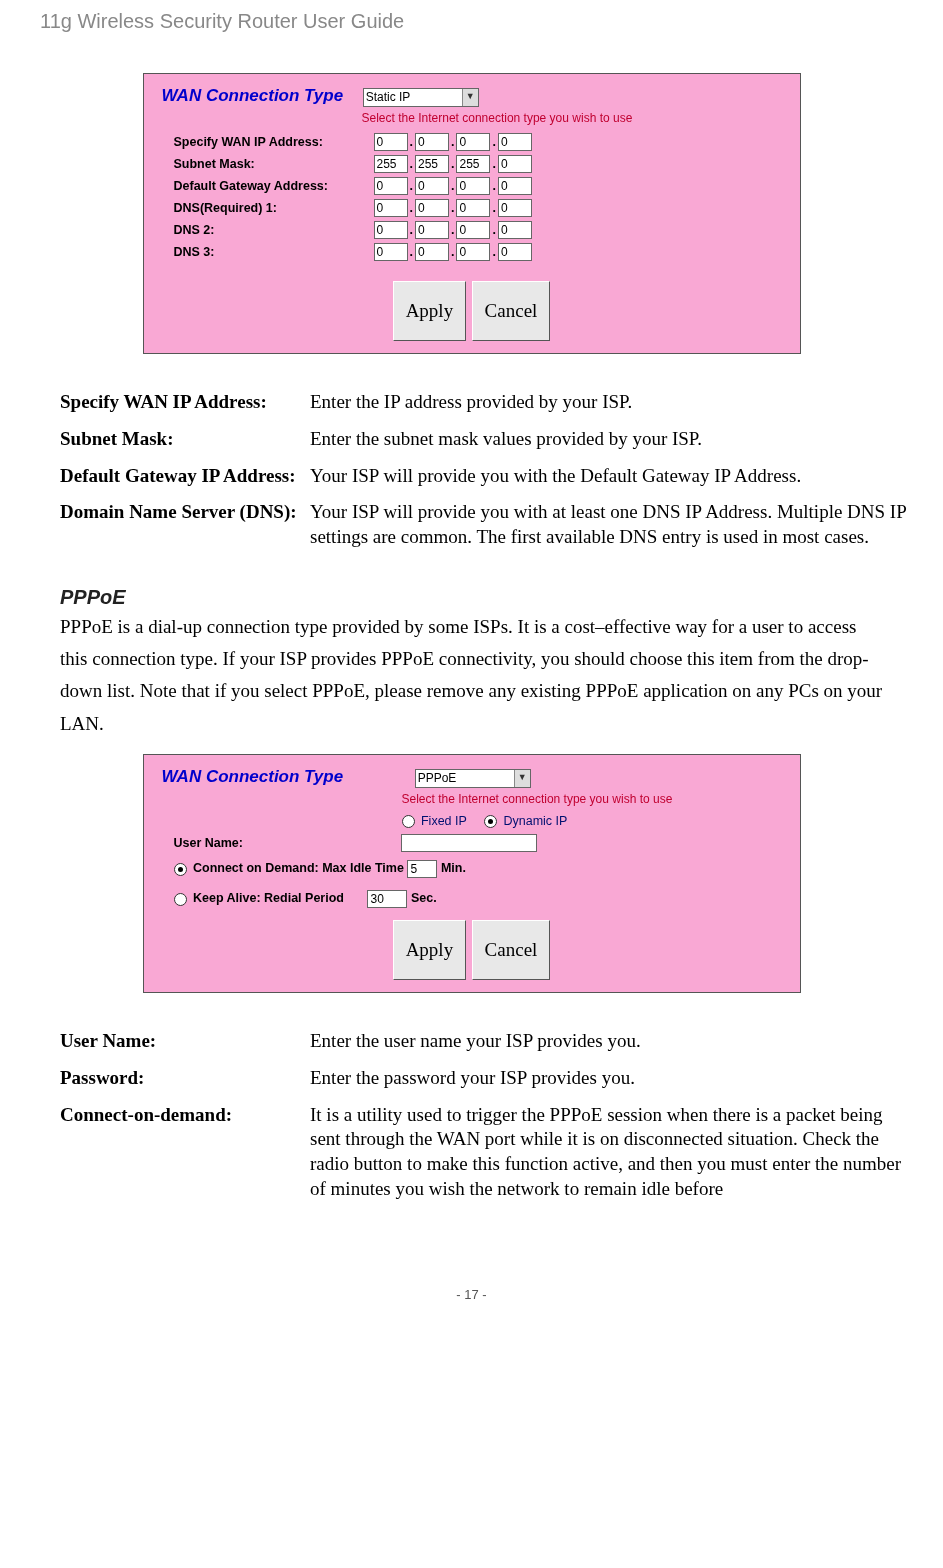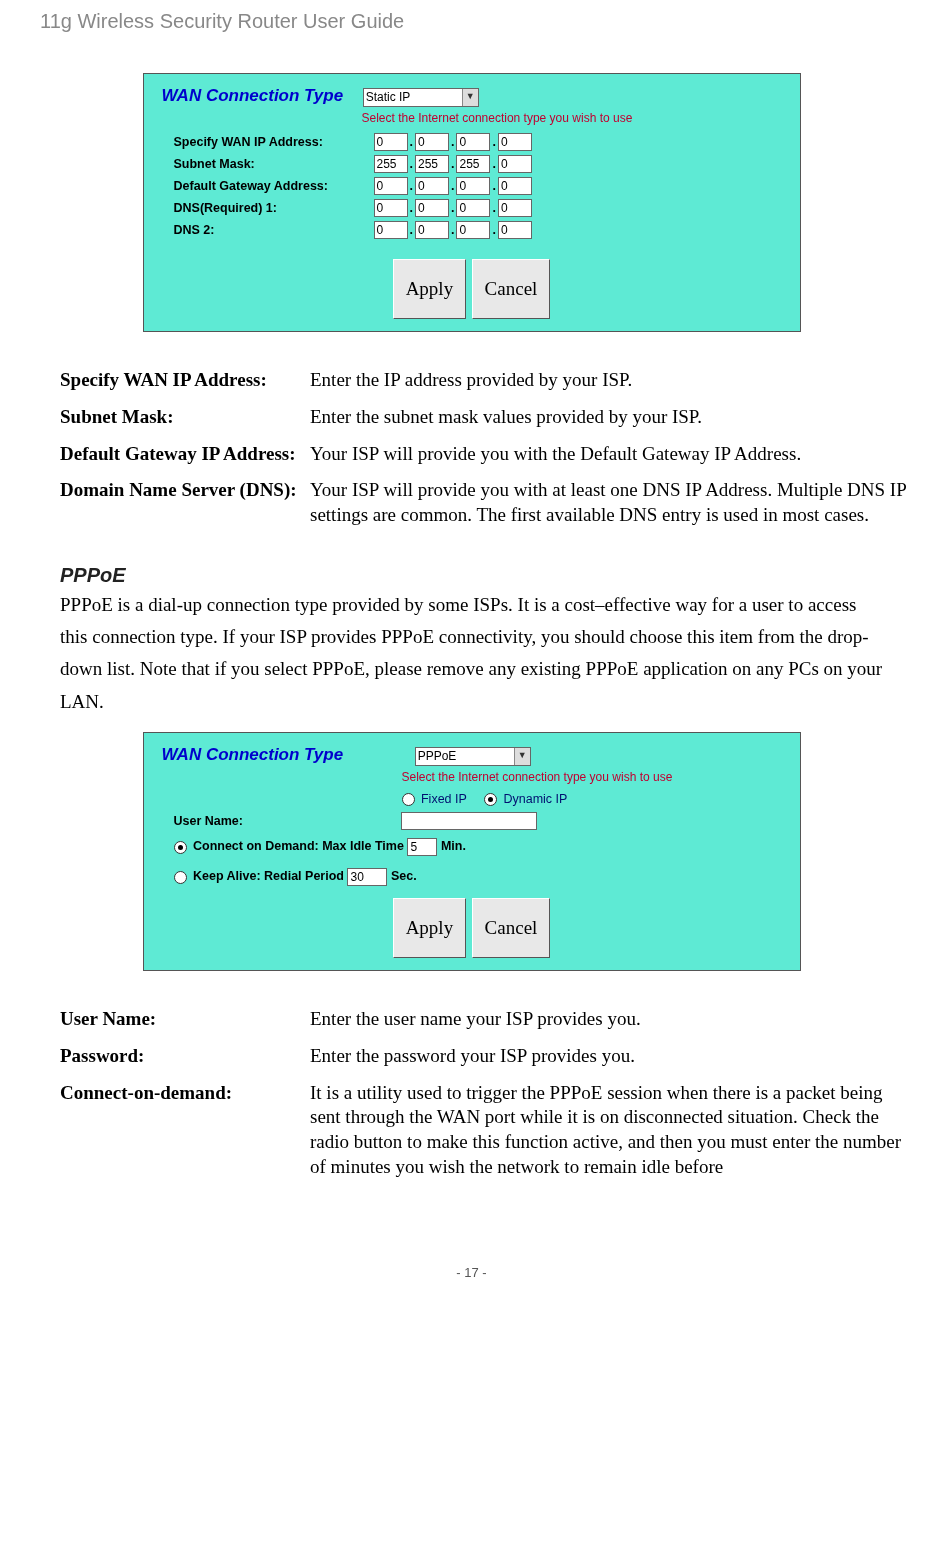--- a/index.html
+++ b/index.html
@@ -15,21 +15,21 @@
   }
   .header-line {
     color: #888;
     font-family: Arial, sans-serif;
     font-size: 20px;
     margin-bottom: 40px;
   }
   .router-panel {
     width: 620px;
     margin: 0 auto 30px auto;
-    background: #5eead4;
+    background: #f9a8d4;
     border: 1px solid #555;
     padding: 12px 18px 12px 18px;
     font-family: Verdana, Arial, sans-serif;
     font-size: 12.5px;
   }
   .router-panel.small {
     height: auto;
   }
   .wan-title {
     color: #0000cc;
@@ -193,20 +193,21 @@
       </span>
     </div>
     <div class="red-hint">Select the Internet connection type you wish to use</div>
 
     <div id="static-rows">
         <div class="form-row"><span class="lbl">Specify WAN IP Address:</span><span class="ip-box">0</span><span class="dot">.</span><span class="ip-box">0</span><span class="dot">.</span><span class="ip-box">0</span><span class="dot">.</span><span class="ip-box">0</span></div>
         <div class="form-row"><span class="lbl">Subnet Mask:</span><span class="ip-box">255</span><span class="dot">.</span><span class="ip-box">255</span><span class="dot">.</span><span class="ip-box">255</span><span class="dot">.</span><span class="ip-box">0</span></div>
         <div class="form-row"><span class="lbl">Default Gateway Address:</span><span class="ip-box">0</span><span class="dot">.</span><span class="ip-box">0</span><span class="dot">.</span><span class="ip-box">0</span><span class="dot">.</span><span class="ip-box">0</span></div>
         <div class="form-row"><span class="lbl">DNS(Required)  1:</span><span class="ip-box">0</span><span class="dot">.</span><span class="ip-box">0</span><span class="dot">.</span><span class="ip-box">0</span><span class="dot">.</span><span class="ip-box">0</span></div>
         <div class="form-row"><span class="lbl">DNS   2:</span><span class="ip-box">0</span><span class="dot">.</span><span class="ip-box">0</span><span class="dot">.</span><span class="ip-box">0</span><span class="dot">.</span><span class="ip-box">0</span></div>
+        <div class="form-row"><span class="lbl">DNS   3:</span><span class="ip-box">0</span><span class="dot">.</span><span class="ip-box">0</span><span class="dot">.</span><span class="ip-box">0</span><span class="dot">.</span><span class="ip-box">0</span></div>
       </div>
 
     <div class="btn-row">
       <span class="win-btn">Apply</span>
       <span class="win-btn">Cancel</span>
     </div>
   </div>
 
   <table class="defs">
     <tbody id="defs-static-body">
@@ -256,21 +257,21 @@
     </div>
     <div class="form-row" style="margin-top:8px;">
       <span class="radio-dot sel"></span>
       <span>Connect on Demand: Max Idle Time</span>
       <span class="txt-in" style="width:24px;">5</span>
       <span>Min.</span>
     </div>
     <div class="form-row" style="margin-top:12px;">
       <span class="radio-dot"></span>
       <span>Keep Alive: Redial Period</span>
-      <span class="txt-in" style="width:34px;">30</span>
+      <span class="txt-in" style="width:34px;margin-left:20px;">30</span>
       <span>Sec.</span>
     </div>
 
     <div class="btn-row" style="margin-top:12px;">
       <span class="win-btn">Apply</span>
       <span class="win-btn">Cancel</span>
     </div>
   </div>
 
   <table class="defs" style="margin-top:0;">

